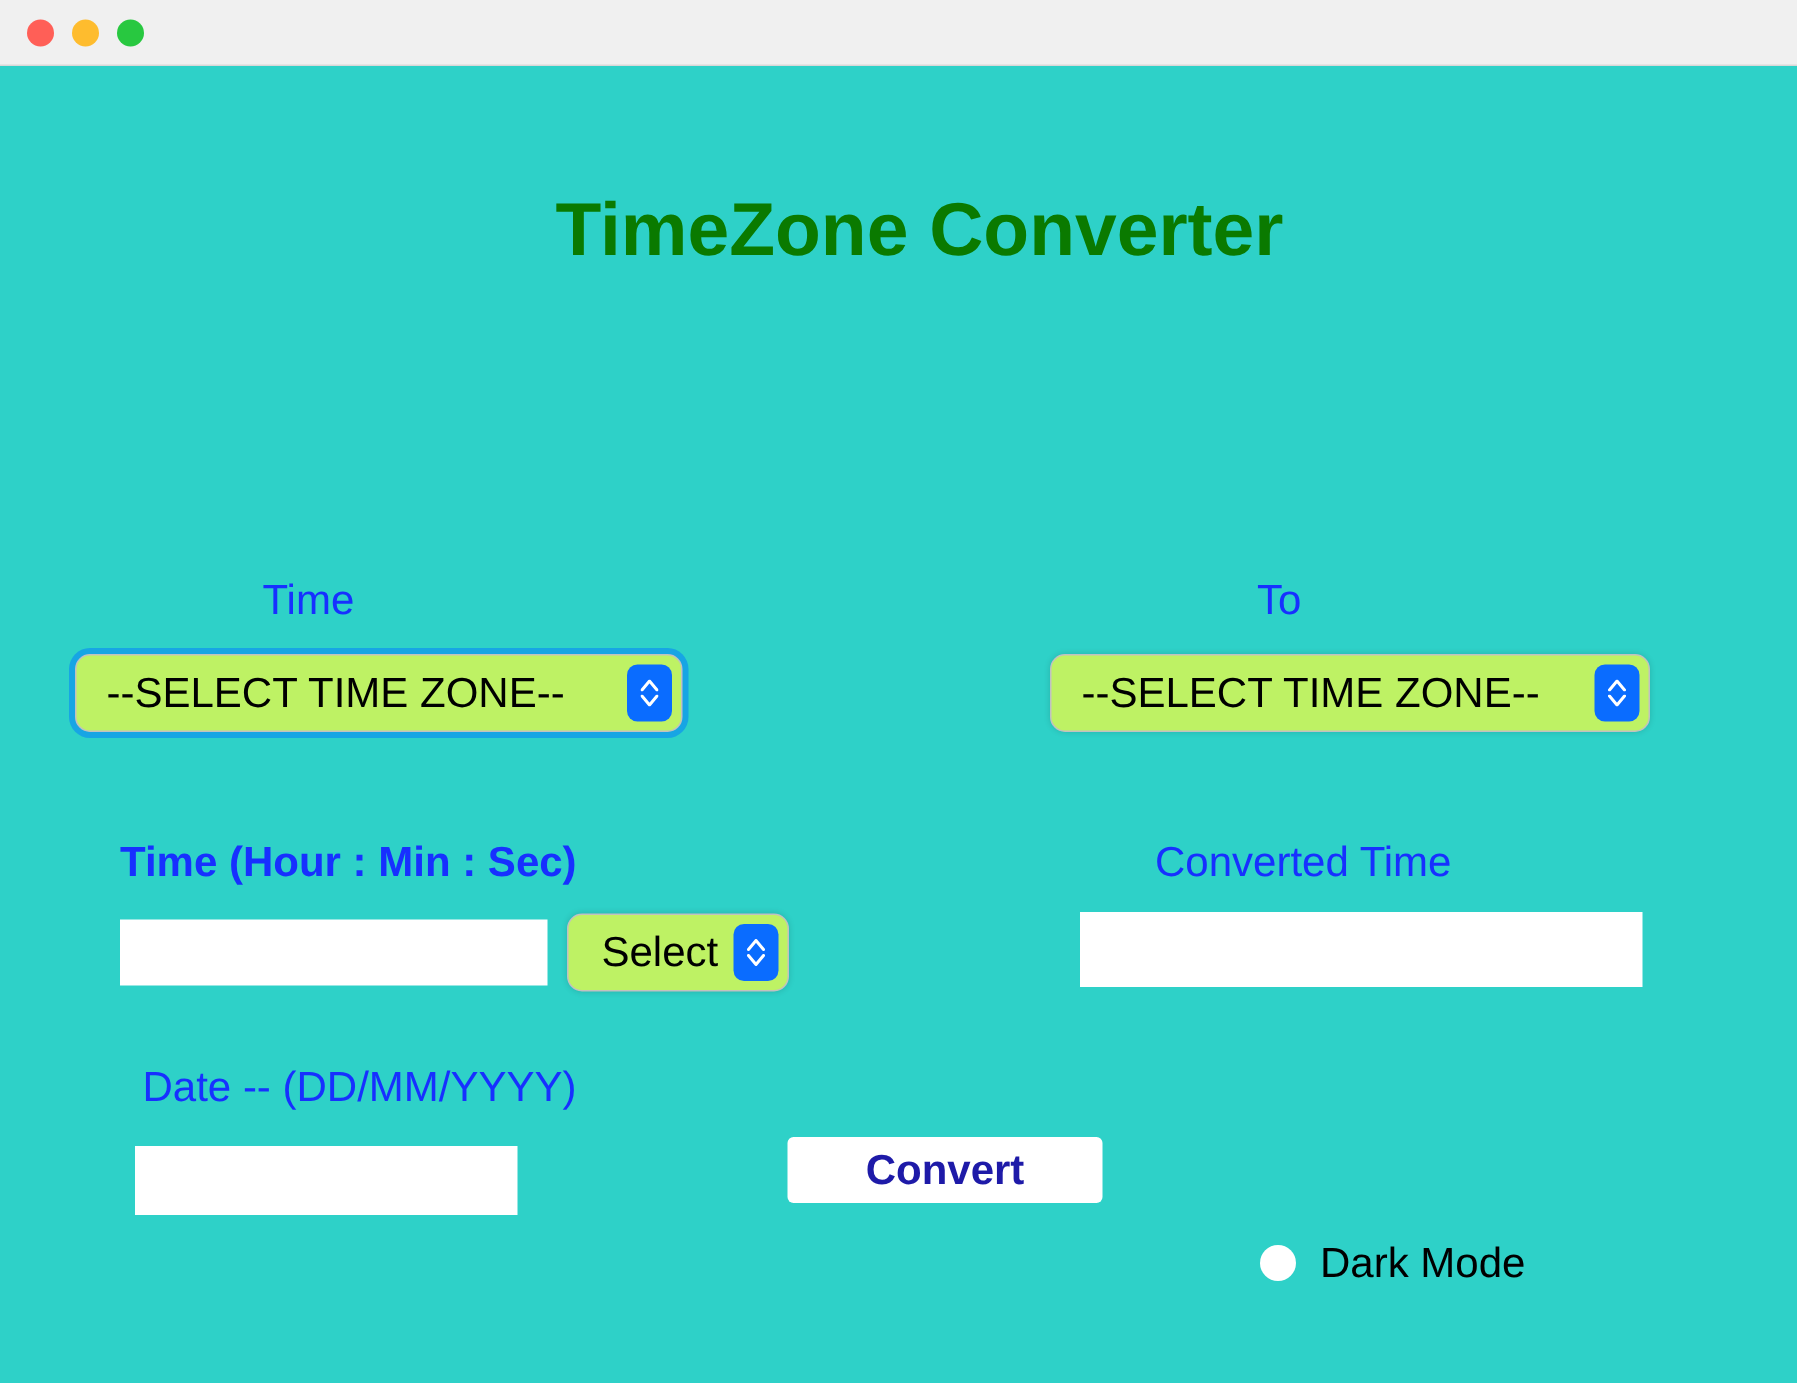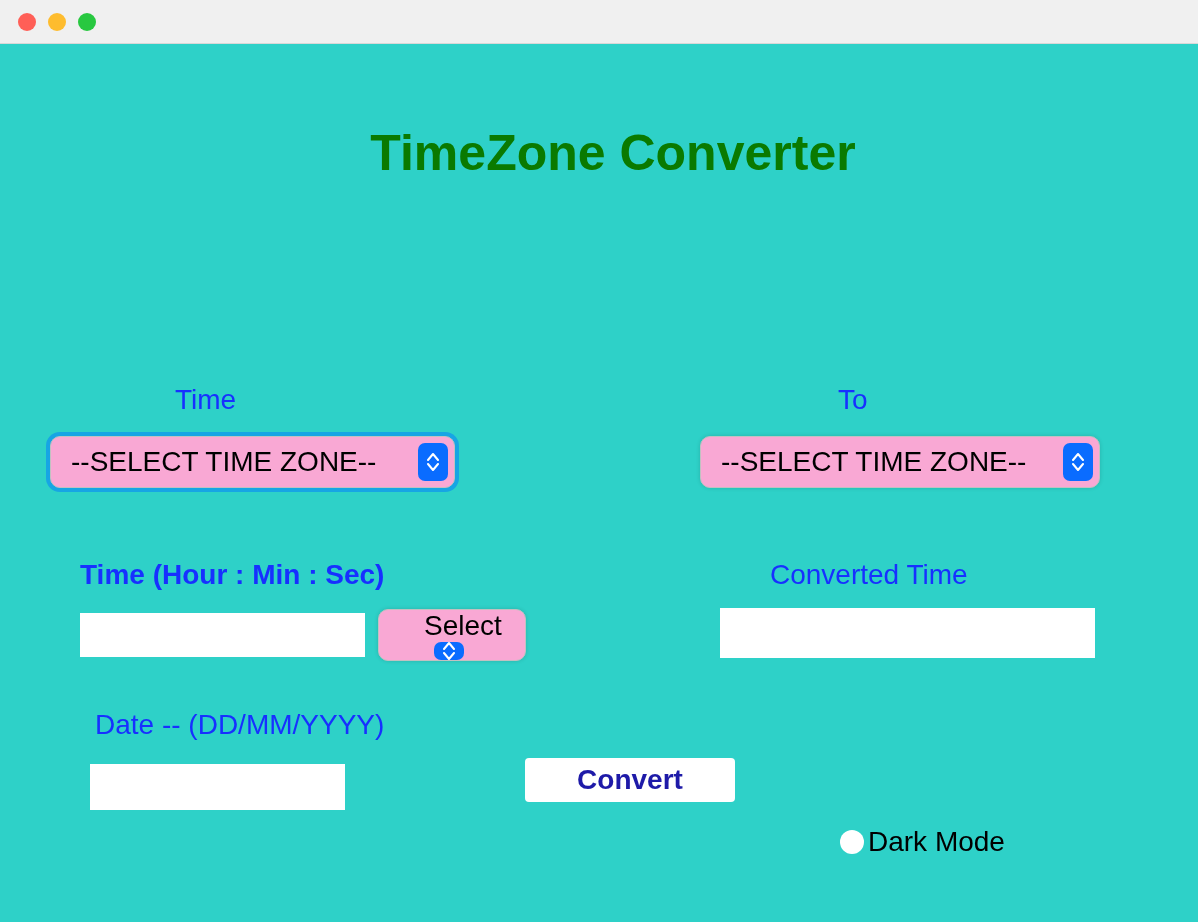--- a/index.html
+++ b/index.html
@@ -57,21 +57,21 @@
   .from-label { top: 340px; left: 175px; }
   .to-label   { top: 340px; left: 838px; }
   .time-label { top: 515px; left: 80px; font-weight: bold; }
   .converted-label { top: 515px; left: 770px; }
   .date-label { top: 665px; left: 95px; }
   
   .select-box {
     position: absolute;
     display: flex;
     align-items: center;
-    background: #f9a8d4;
+    background: #bef264;
     border: 1px solid #c1c1c1;
     border-radius: 10px;
     height: 52px;
     box-shadow: 0 0 4px rgba(0,0,0,0.15);
   }
   .select-box.focused {
     box-shadow: 0 0 0 4px rgba(0,122,255,0.5);
   }
   .select-text {
     flex: 1;
@@ -88,21 +88,21 @@
     display: flex;
     flex-direction: column;
     align-items: center;
     justify-content: center;
     gap: 2px;
   }
   .select-chev svg { width: 12px; height: 8px; display:block; }
   
   .from-select { top: 392px; left: 50px;  width: 405px; }
   .to-select   { top: 392px; left: 700px; width: 400px; }
-  .ampm-select { top: 565px; left: 378px; width: 148px; flex-direction: column; }
+  .ampm-select { top: 565px; left: 378px; width: 148px; }
   .ampm-select .select-text { padding-left: 22px; }
   
   .text-input {
     position: absolute;
     background: #ffffff;
     height: 44px;
     border: none;
   }
   .time-input {
     top: 569px;
@@ -136,21 +136,21 @@
     color: #1e1aa8;
     cursor: pointer;
   }
   
   .darkmode-wrap {
     position: absolute;
     top: 782px;
     left: 840px;
     display: flex;
     align-items: center;
-    gap: 4px;
+    gap: 16px;
   }
   .radio-circle {
     width: 24px;
     height: 24px;
     border-radius: 50%;
     background: #ffffff;
   }
   .darkmode-label {
     font-size: 28px;
     color: #000;

